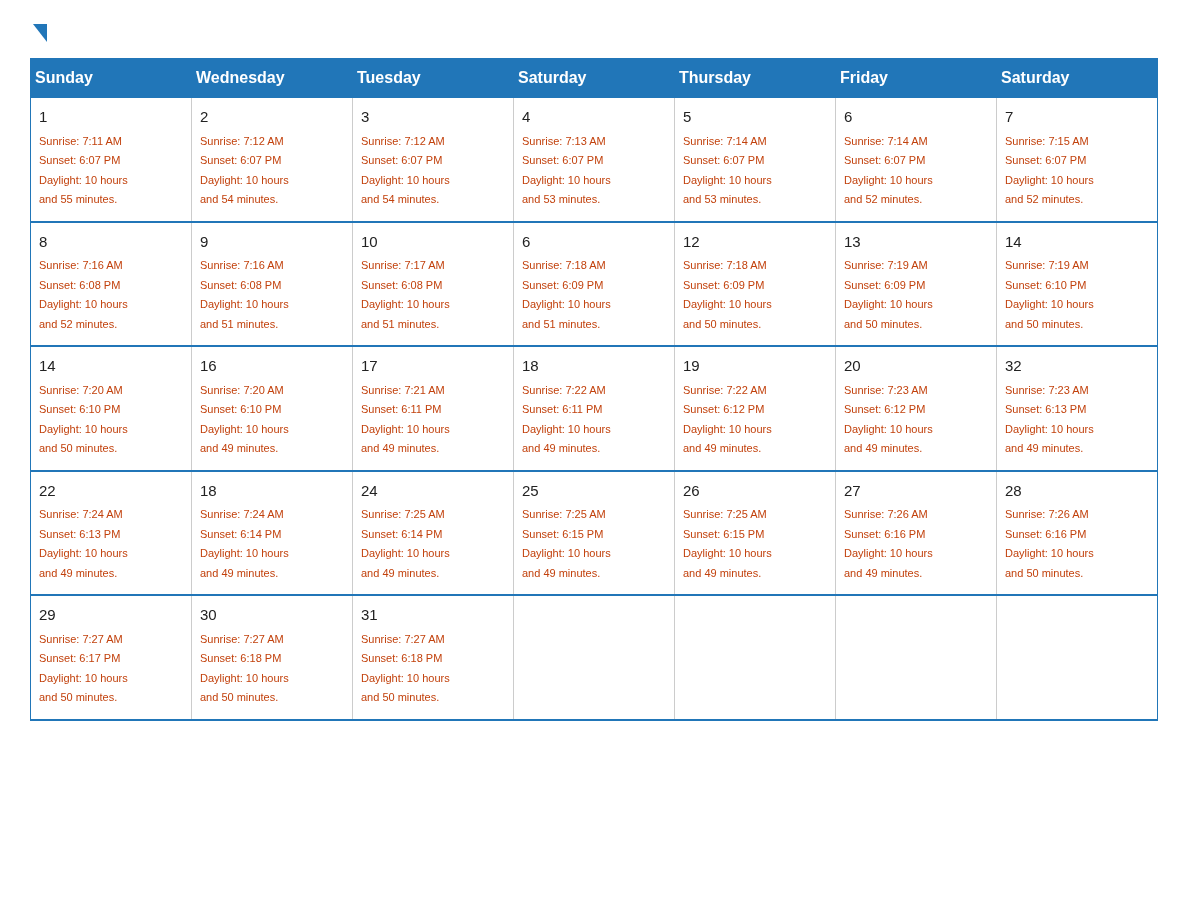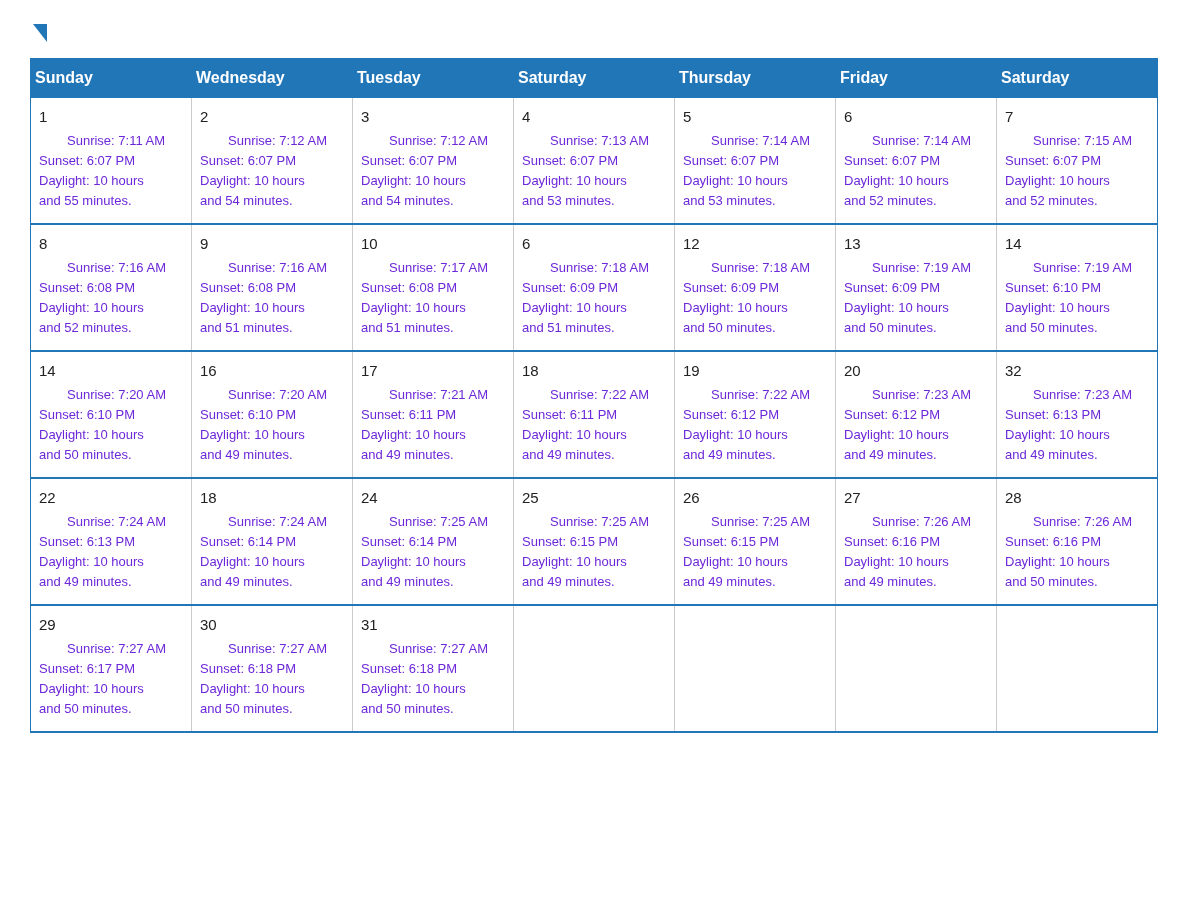--- a/index.html
+++ b/index.html
@@ -98,24 +98,23 @@
     tbody td:last-child {
       border-right: 1px solid #2176b8;
     }
     .day-num {
       font-size: 15px;
       font-weight: normal;
       display: block;
       margin-bottom: 2px;
     }
     .day-info {
-      font-size: 13px;
-      color: #6d28d9;
+      font-size: 11px;
+      color: #c2410c;
       line-height: 1.55;
-      margin-left: 28px;
     }
     .empty-cell {
       background: #fff;
     }
   </style>
 </head>
 <body>
 
 <div class="header">
   <div class="logo">

